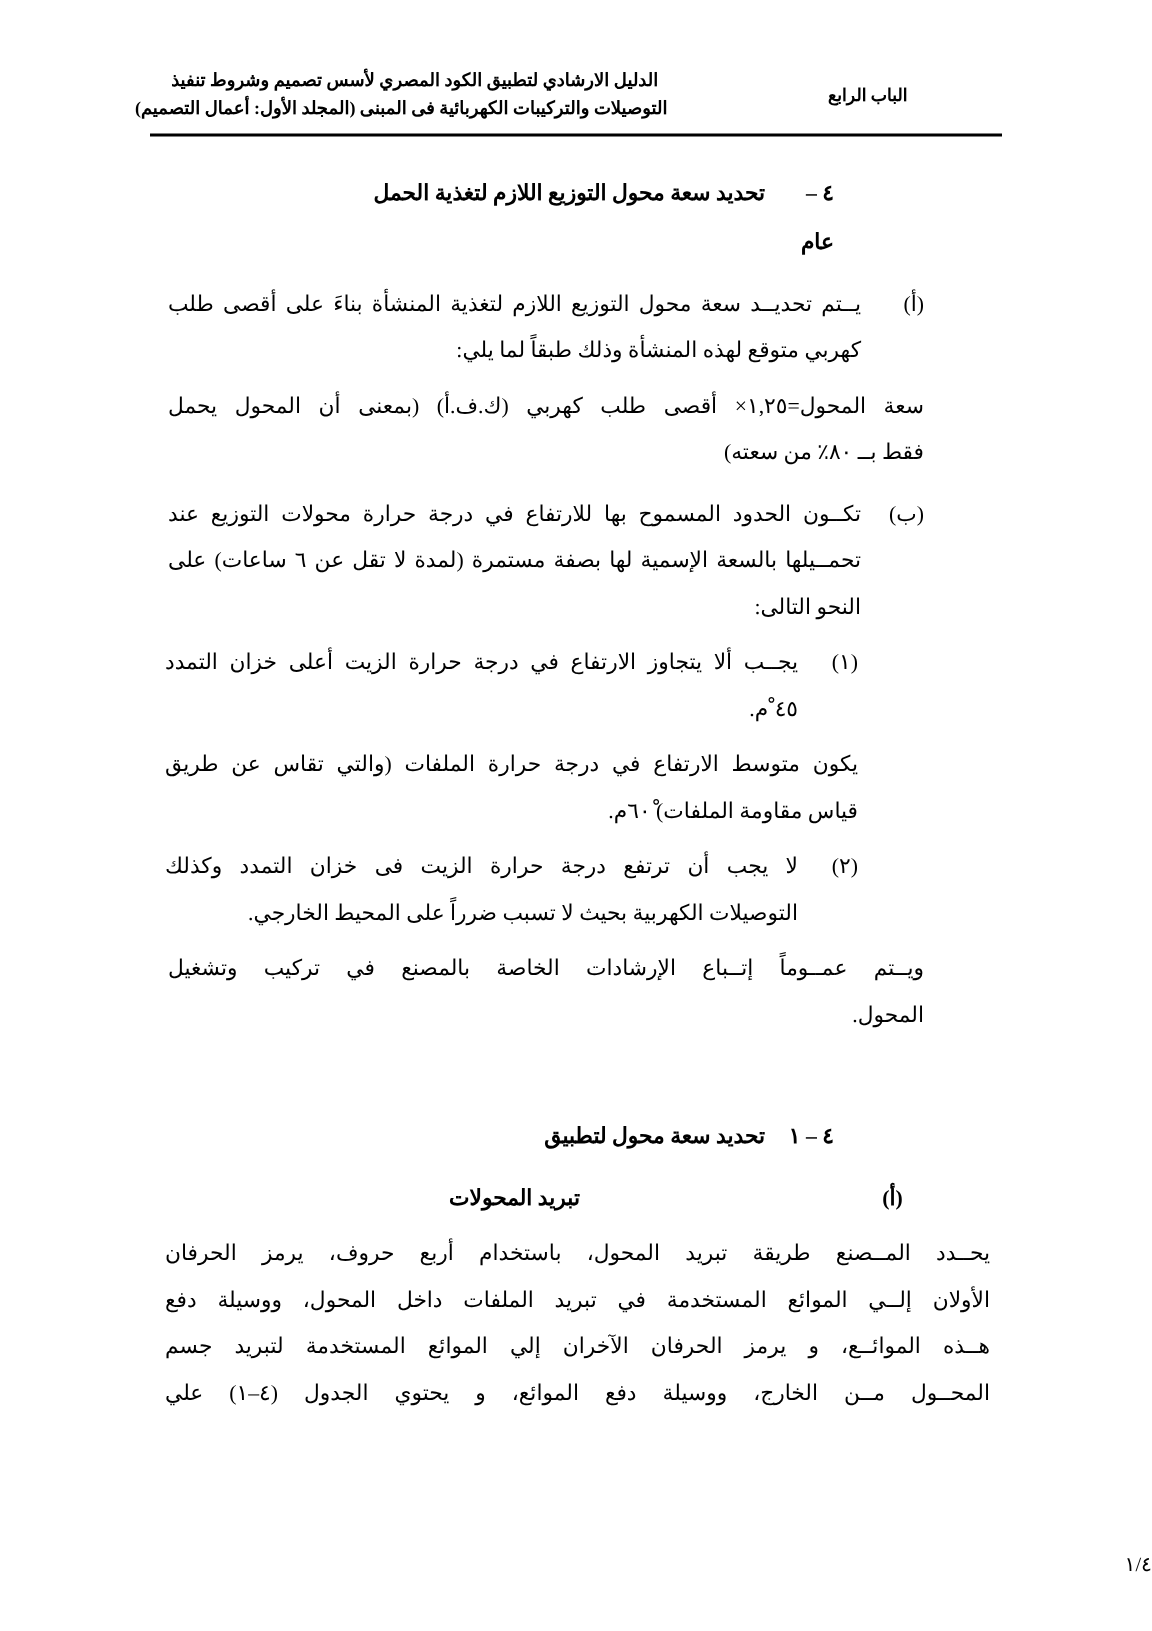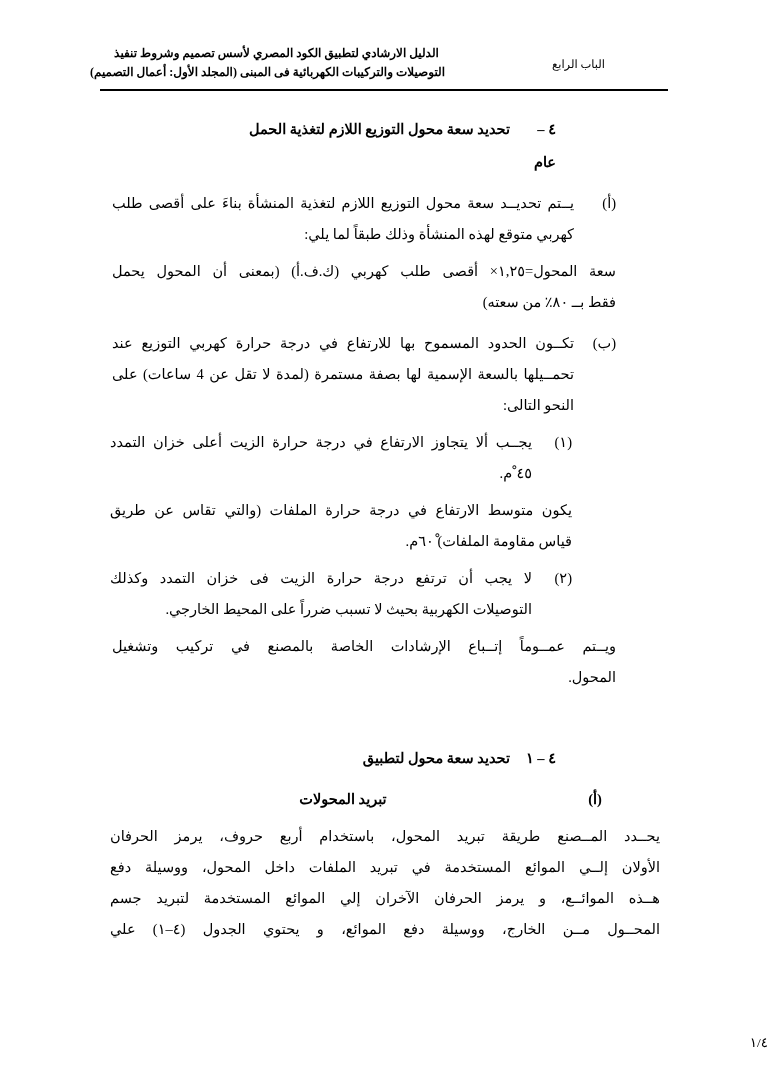--- a/index.html
+++ b/index.html
@@ -24,21 +24,21 @@
     top: 44px;
     right: 108px;
     left: 108px;
     height: 46px;
   }
   .header-chapter {
     position: absolute;
     top: 14px;
     right: 55px;
     font-size: 11.5px;
-    font-weight: normal;
+    font-weight: bold;
     white-space: nowrap;
     line-height: 1.2;
   }
   .header-lines {
     position: absolute;
     top: 0;
     right: 215px;
     left: 0;
     text-align: center;
   }
@@ -209,22 +209,22 @@
     </div>
 
     <div class="para">
       <span class="ln j">سعة المحول=١,٢٥× أقصى طلب كهربي (ك.ف.أ) (بمعنى أن المحول يحمل</span>
       <span class="ln jn">فقط بــ ٨٠٪ من سعته)</span>
     </div>
 
     <div class="lettered">
       <span class="marker">(ب)</span>
       <span class="content">
-        <span class="ln j">تكــون الحدود المسموح بها للارتفاع في درجة حرارة كهربي التوزيع عند</span>
-        <span class="ln j">تحمــيلها بالسعة الإسمية لها بصفة مستمرة (لمدة لا تقل عن 4 ساعات) على</span>
+        <span class="ln j">تكــون الحدود المسموح بها للارتفاع في درجة حرارة محولات التوزيع عند</span>
+        <span class="ln j">تحمــيلها بالسعة الإسمية لها بصفة مستمرة (لمدة لا تقل عن ٦ ساعات) على</span>
         <span class="ln jn">النحو التالى:</span>
       </span>
     </div>
 
     <div class="numbered">
       <span class="marker">(١)</span>
       <span class="content">
         <span class="ln j">يجــب ألا يتجاوز الارتفاع في درجة حرارة الزيت أعلى خزان التمدد</span>
         <span class="ln jn">٤٥ ْم.</span>
       </span>

